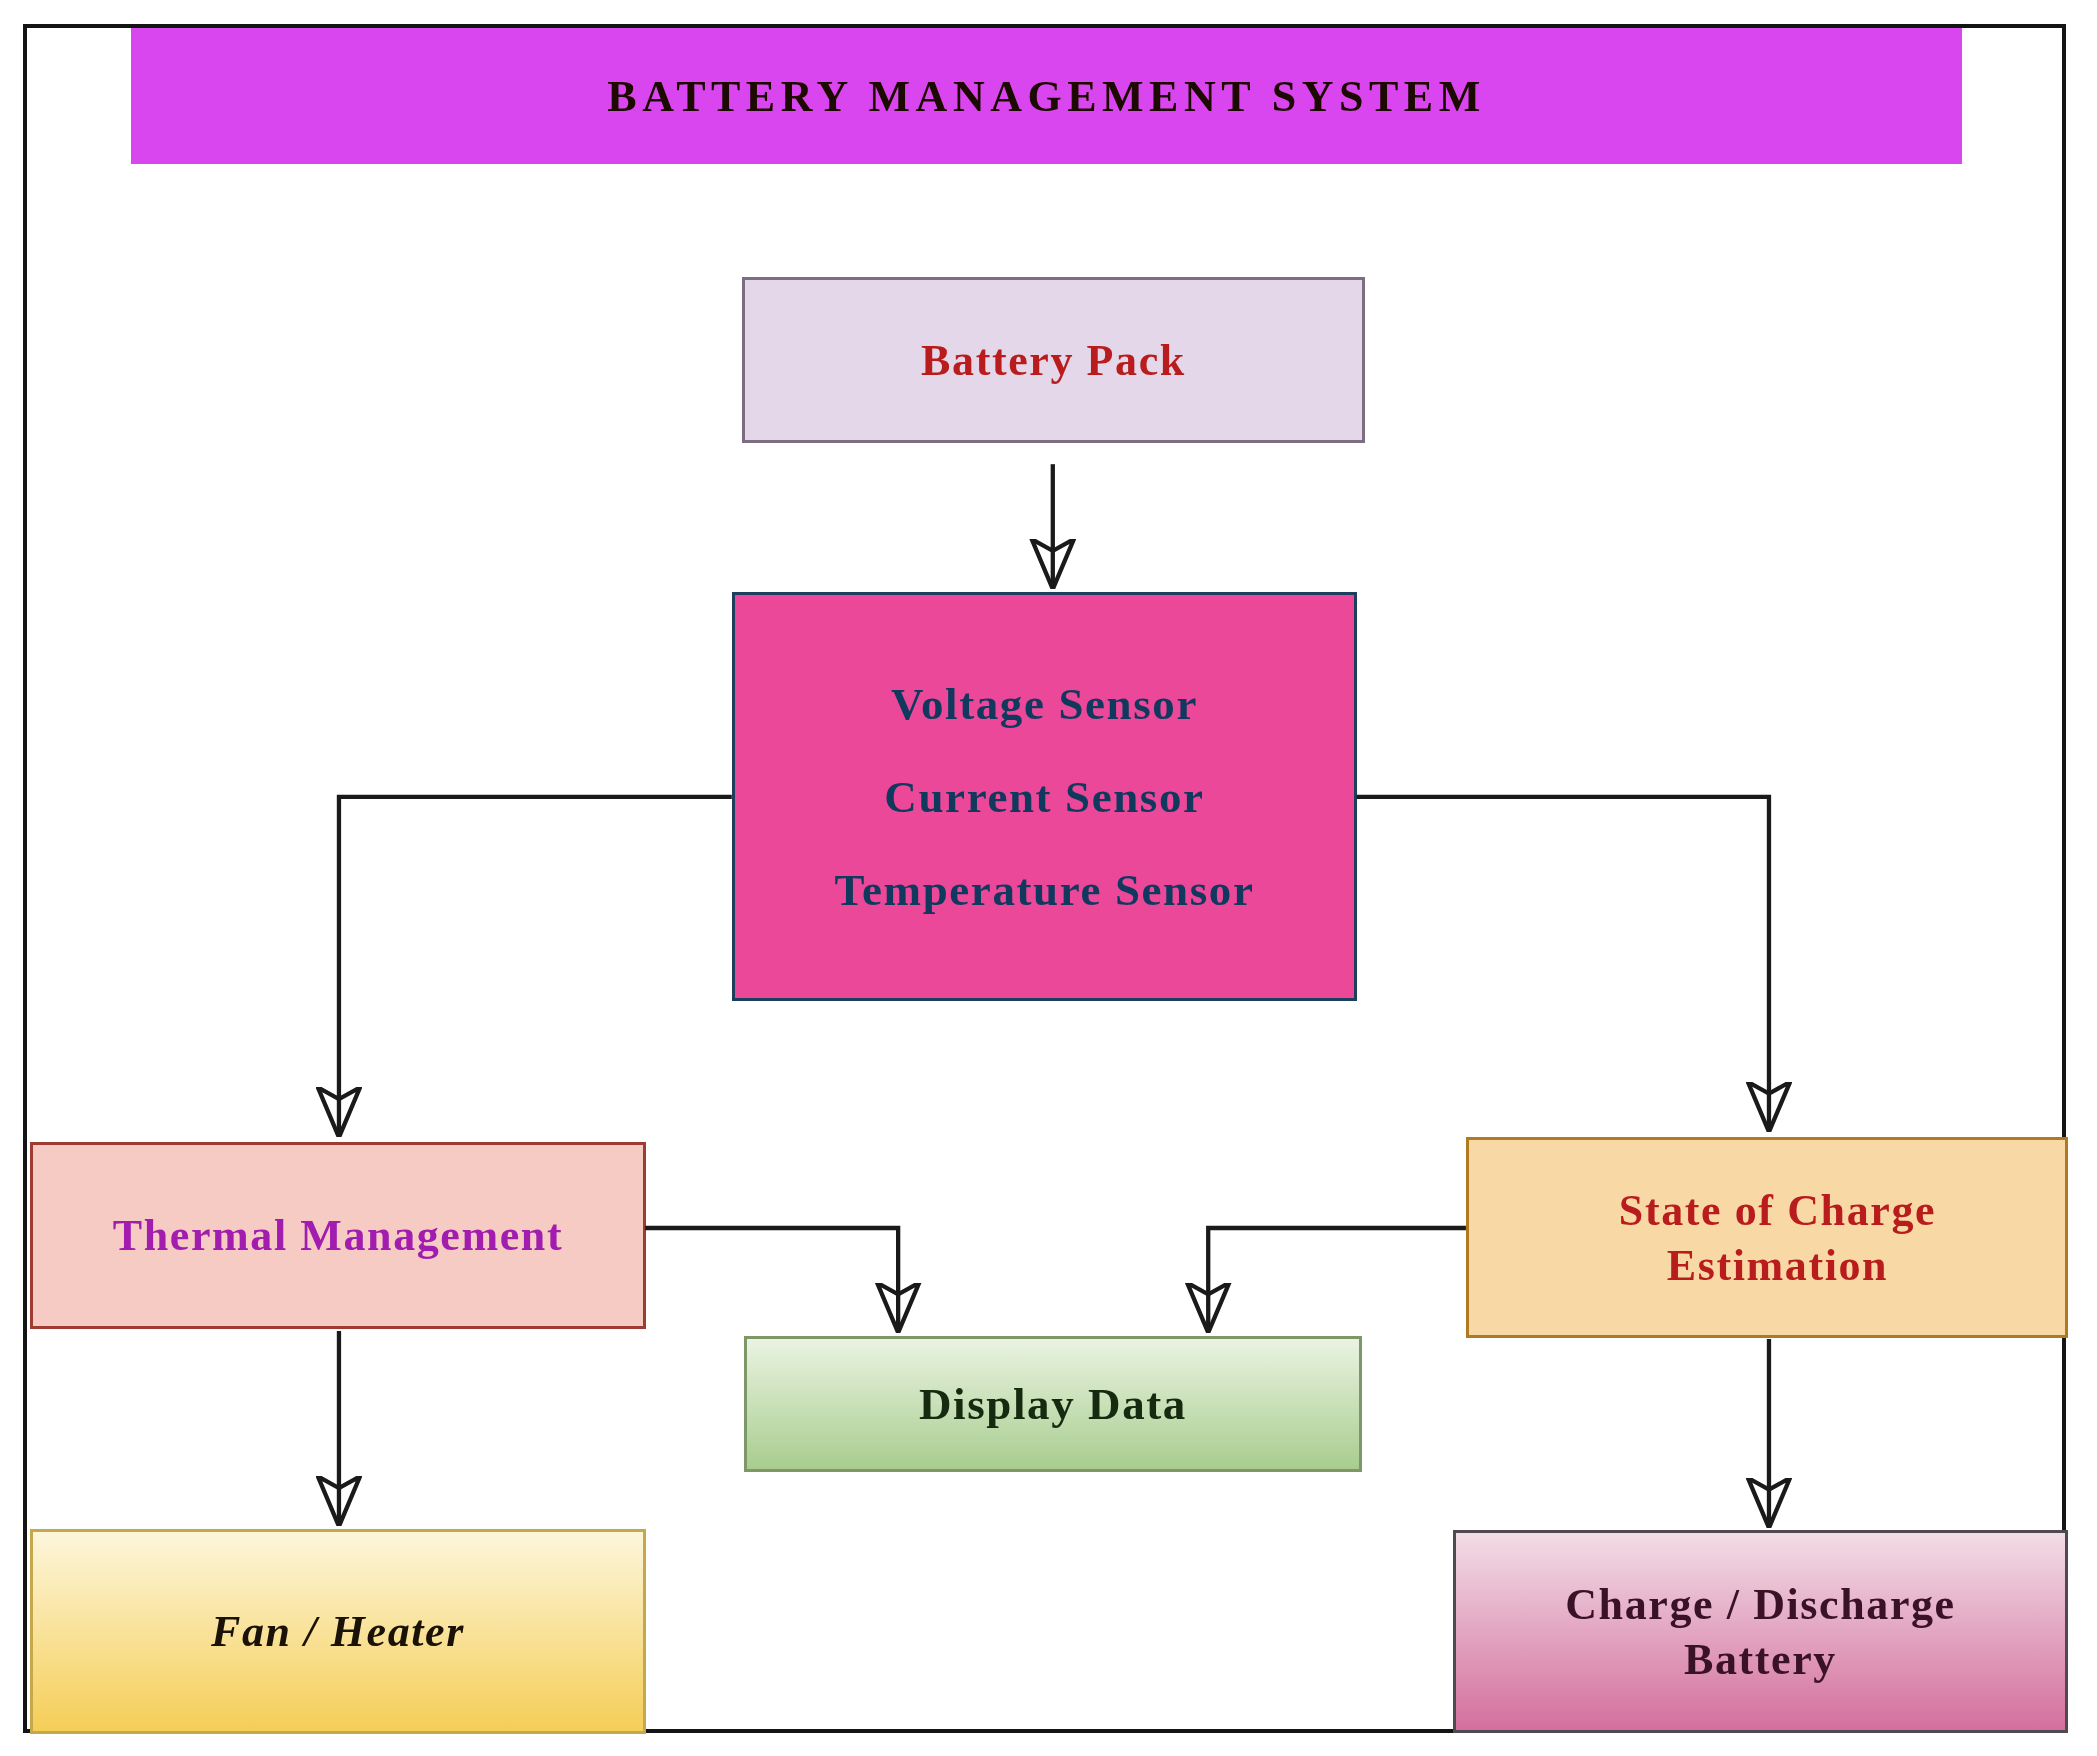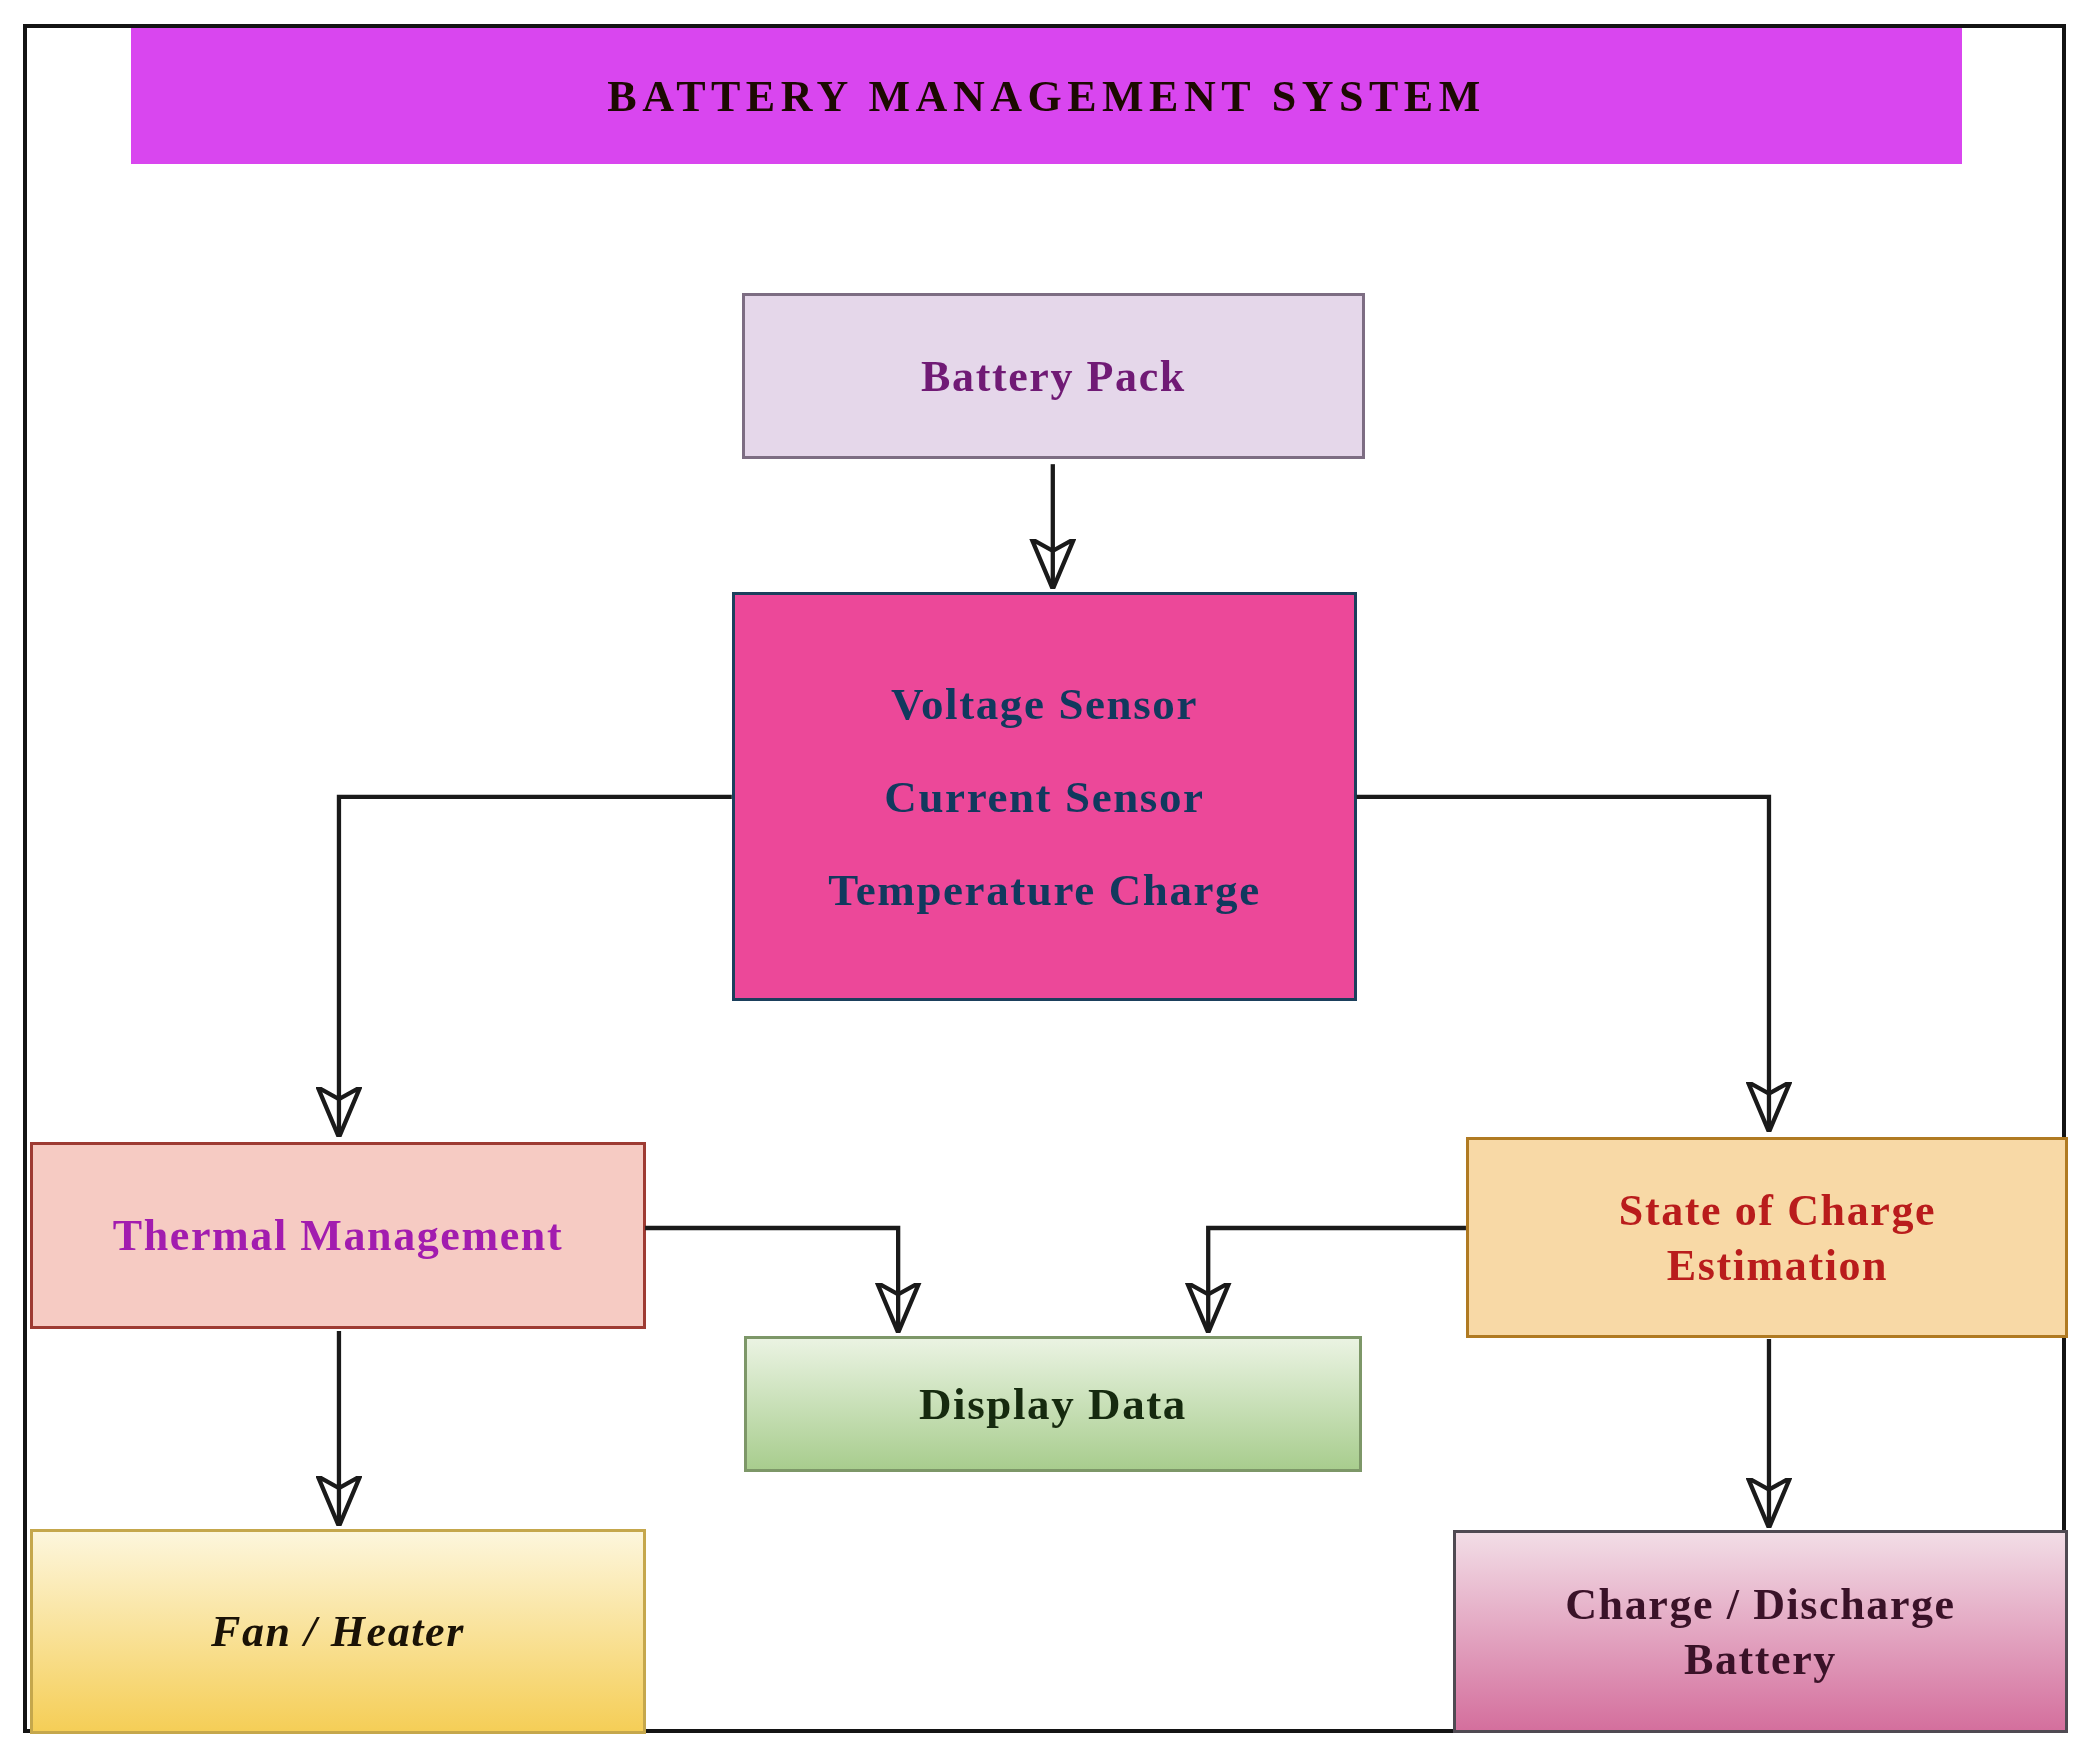--- a/index.html
+++ b/index.html
@@ -35,24 +35,24 @@
   .multiline { white-space: pre-line; }
 
   .header-banner {
     left: 131px; top: 28px; width: 1831px; height: 136px;
     background: #d946ef;
     color: #1c0a01;
     font-size: 44px;
     letter-spacing: 5.5px;
   }
   .battery-pack {
-    left: 742px; top: 293px; width: 623px; height: 166px;
+    left: 742px; top: 277px; width: 623px; height: 166px;
     background: #e5d7ea;
     border: 3.9px solid #7d6d83;
-    color: #701a75;
+    color: #b91c1c;
     font-size: 44px;
     letter-spacing: 1.6px;
   }
   .sensor-block {
     left: 732px; top: 592px; width: 625px; height: 409px;
     background: #ec4899;
     border: 3.1px solid #1b3f5c;
     color: #11395e;
     font-size: 45px;
     letter-spacing: 1.6px;
@@ -126,21 +126,21 @@
     <span>BATTERY MANAGEMENT SYSTEM</span>
   </div>
 
   <div class="node battery-pack">
     <span>Battery Pack</span>
   </div>
 
   <div class="node sensor-block">
     <div>Voltage Sensor</div>
     <div>Current Sensor</div>
-    <div>Temperature Charge</div>
+    <div>Temperature Sensor</div>
   </div>
 
   <div class="node thermal">
     <span>Thermal Management</span>
   </div>
 
   <div class="node soc">
     <span class="multiline">State of Charge
 Estimation</span>
   </div>

